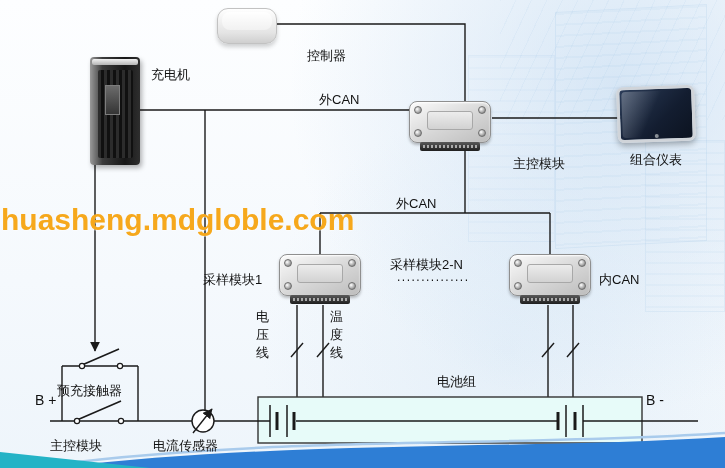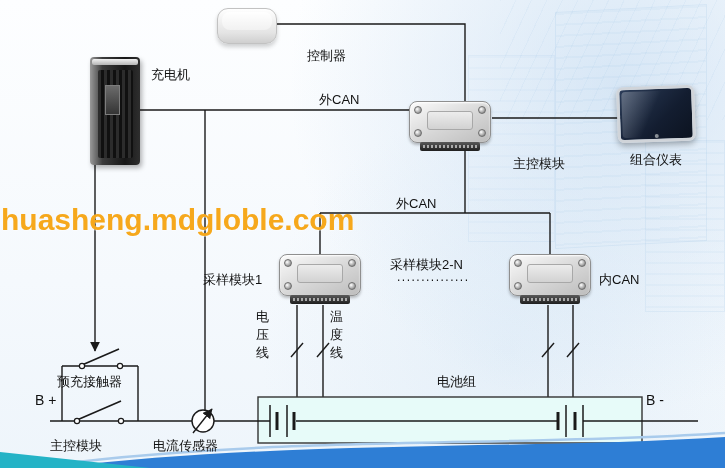--- a/index.html
+++ b/index.html
@@ -195,21 +195,21 @@
   <div class="label" style="left:319px;top:91px">外CAN</div>
   <div class="label" style="left:513px;top:155px">主控模块</div>
   <div class="label" style="left:630px;top:151px">组合仪表</div>
   <div class="label" style="left:396px;top:195px">外CAN</div>
   <div class="label" style="left:203px;top:271px">采样模块1</div>
   <div class="label" style="left:390px;top:256px">采样模块2-N</div>
   <div class="label dots" style="left:397px;top:270px">...............</div>
   <div class="label" style="left:599px;top:271px">内CAN</div>
   <div class="vlabel" style="left:256px;top:308px">电压线</div>
   <div class="vlabel" style="left:330px;top:308px">温度线</div>
-  <div class="label" style="left:57px;top:373px">预充接触器</div>
+  <div class="label" style="left:57px;top:382px">预充接触器</div>
   <div class="label big" style="left:35px;top:392px">B +</div>
   <div class="label" style="left:50px;top:437px">主控模块</div>
   <div class="label" style="left:153px;top:437px">电流传感器</div>
   <div class="label" style="left:437px;top:373px">电池组</div>
   <div class="label big" style="left:646px;top:392px">B -</div>
 
   <div class="watermark">huasheng.mdgloble.com</div>
 </div>
 
 </body></html>

